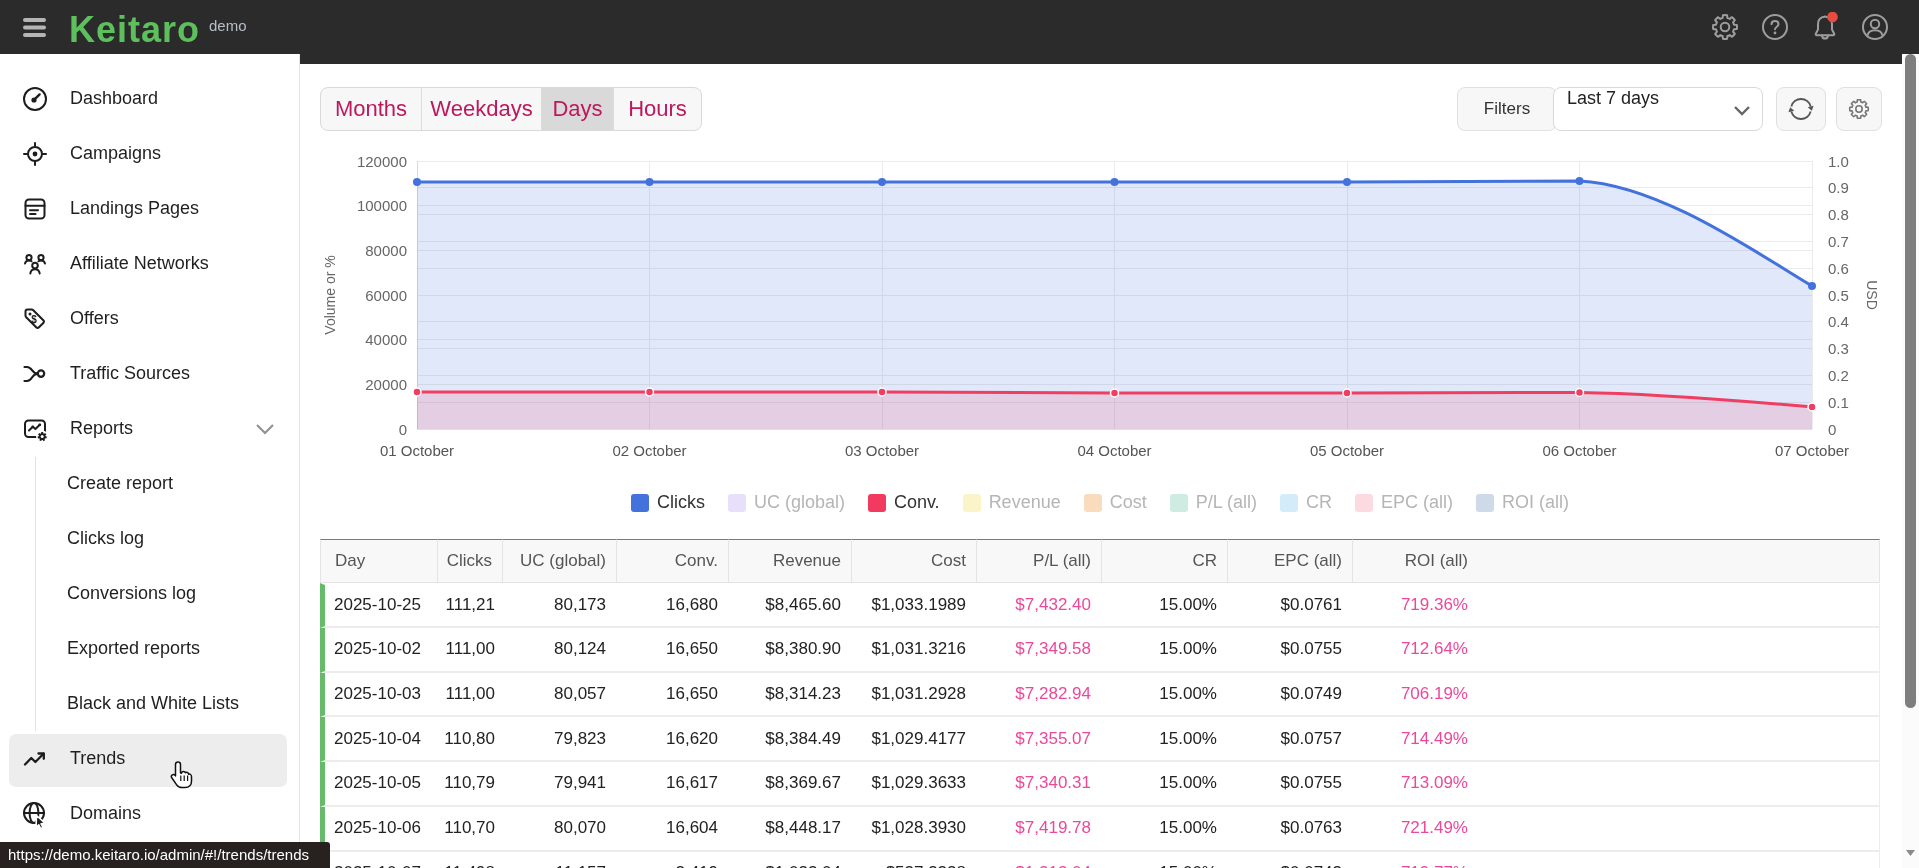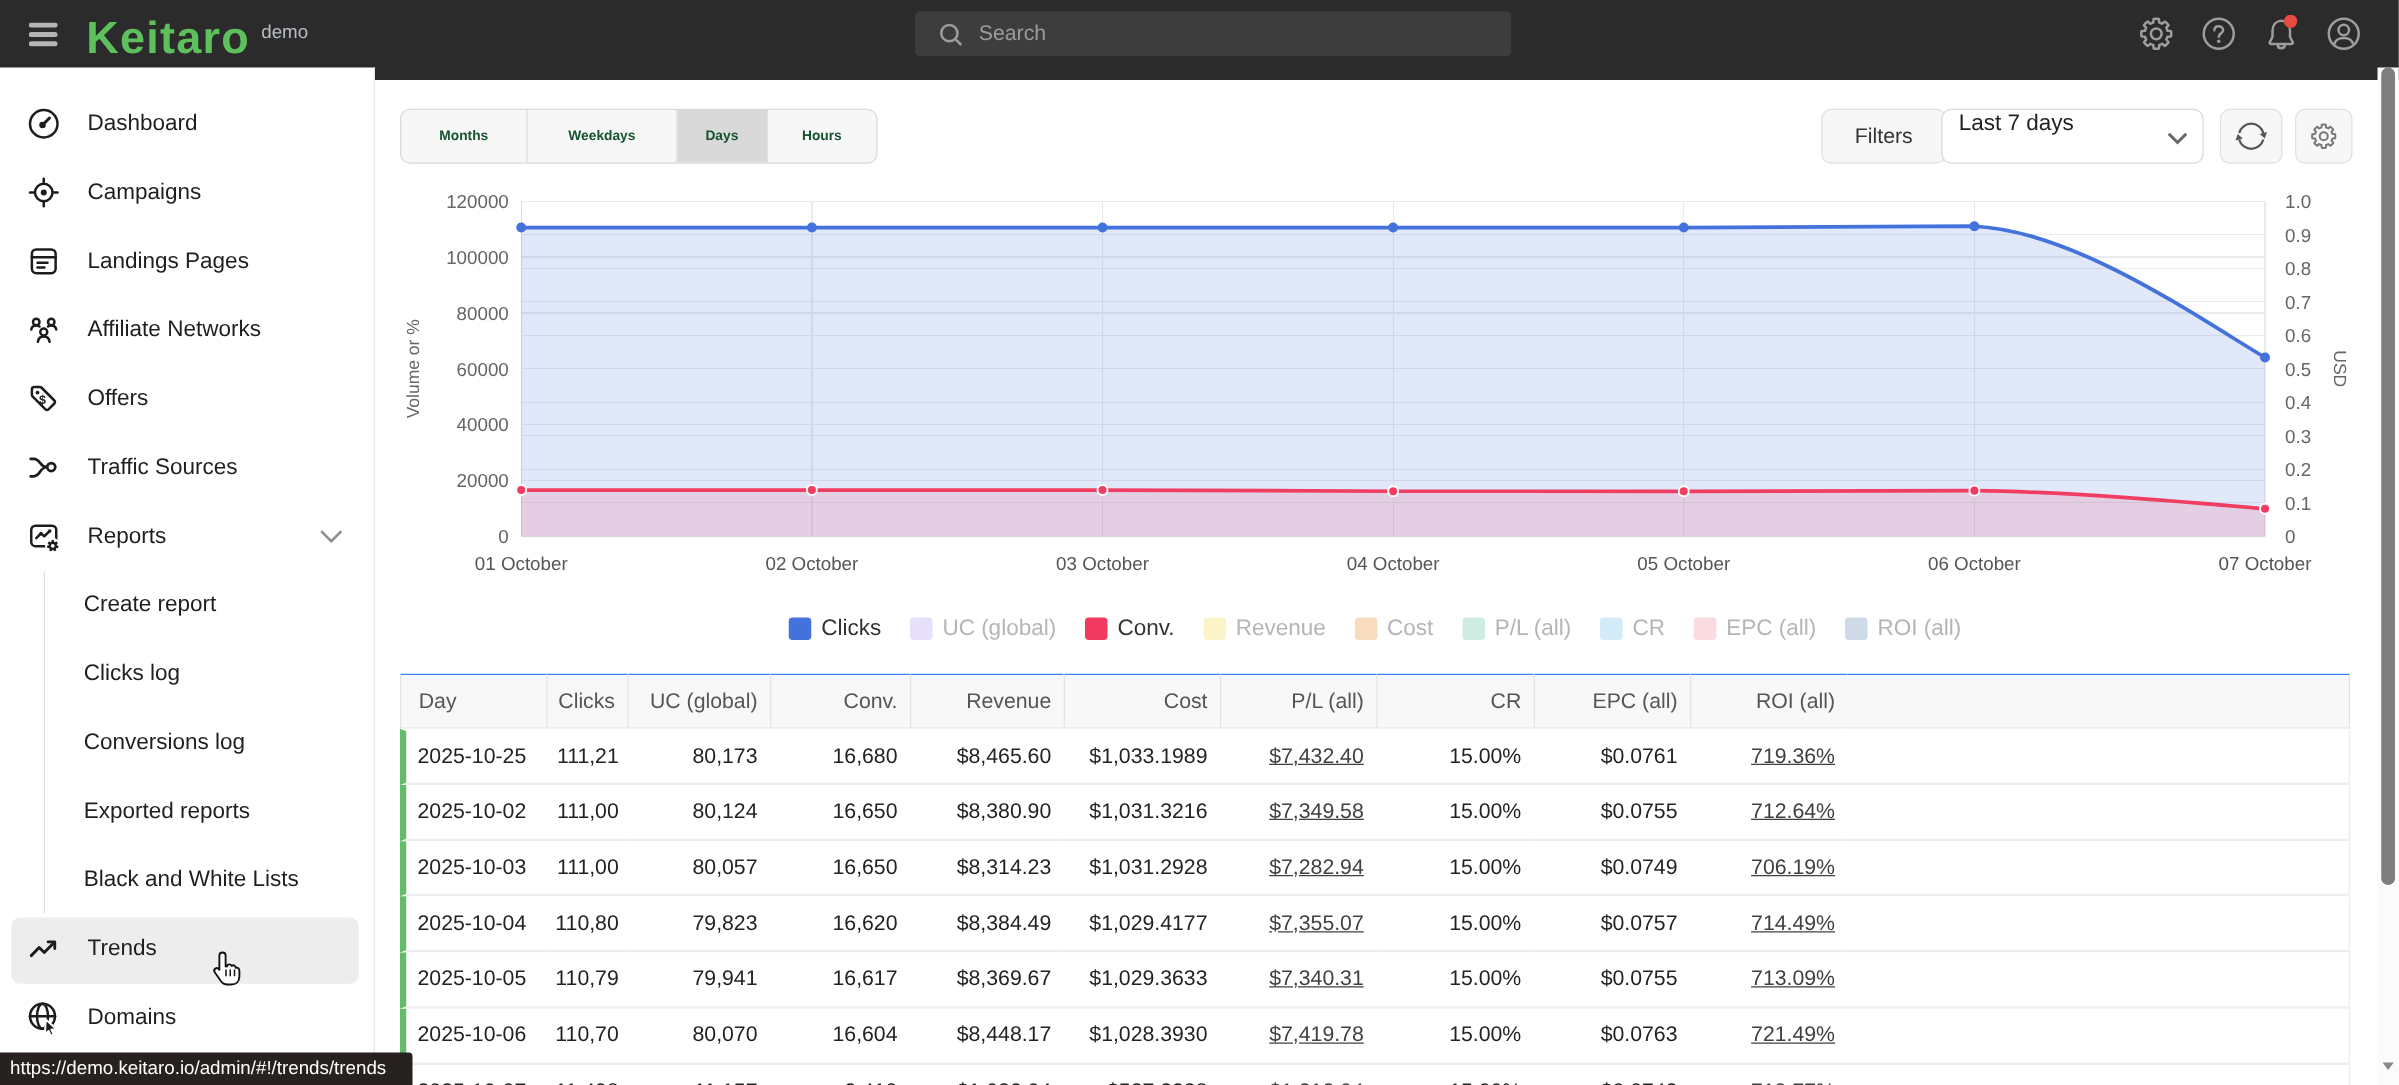--- a/index.html
+++ b/index.html
@@ -16,21 +16,21 @@
 
 
 #sidebar { position:absolute; left:0; top:54px; width:300px; height:814px; background:#fff; border-right:1px solid #e7e7e7; }
 .mitem { position:absolute; left:70px; font-size:18px; color:#1f1f1f; }
 .smitem { position:absolute; left:67px; font-size:18px; color:#1f1f1f; }
 #trendshl { position:absolute; left:9px; top:734px; width:278px; height:53px; background:#ededed; border-radius:7px; }
 #subline { position:absolute; left:35px; top:457px; width:1px; height:274px; background:#e2e2e2; }
 
 
 .tabs { position:absolute; left:320px; top:87px; height:44px; display:flex; border:1px solid #d9d9d9; border-radius:8px; overflow:hidden; background:#f7f7f7; }
-.tab { font-size:11px; color:#14532d; display:flex; align-items:center; justify-content:center; border-right:1px solid #dcdcdc;font-weight:bold; }
+.tab { font-size:22px; color:#be185d; display:flex; align-items:center; justify-content:center; border-right:1px solid #dcdcdc; }
 .tab:last-child { border-right:none; }
 .tab.sel { background:#d9d9d9; }
 .btn { position:absolute; top:87px; height:44px; background:#f7f7f7; border:1px solid #e0e0e0; border-radius:8px; display:flex; align-items:center; justify-content:center; font-size:17px; color:#333; }
 #selectbox { position:absolute; left:1553px; top:87px; width:210px; height:44px; background:#fff; border:1px solid #d9d9d9; border-radius:8px; font-size:18px; color:#222; }
 #selectbox span { position:absolute; left:13px; top:0; }
 
 
 #legend { position:absolute; left:320px; top:492px; width:1560px; display:flex; justify-content:center; align-items:center; gap:23px; font-size:18px; }
 .litem { display:flex; align-items:center; gap:8px; }
 .lsq { width:18px; height:18px; border-radius:3px; }
@@ -42,45 +42,38 @@
 table { border-collapse:separate; border-spacing:0; table-layout:fixed; width:1560px; font-size:17px; color:#222; }
 thead th { height:44px; }
 tbody tr:first-child td { border-top:2px solid #fff; }
 thead th { height:44px; background:#f8f8f8; border-top:1px solid #3b82f6; border-bottom:1px solid #e4e4e4; font-weight:normal; color:#555; text-align:right; padding:0 10px 0 0; white-space:nowrap; overflow:hidden; }
 thead th.bl { border-left:1px solid #e4e4e4; }
 thead th.day { text-align:left; padding-left:14px; border-left:1px solid #e4e4e4; }
 thead th.fill { border-right:1px solid #e4e4e4; }
 tbody td { height:44.75px; border-bottom:2px solid #ededed; text-align:right; padding:0 10px 0 0; white-space:nowrap; overflow:hidden; background:#fff; }
 tbody td.day { text-align:left; padding-left:9px; border-left:5px solid #66bb6a; }
 tbody td.fill { border-right:1px solid #ededed; }
-td.g { color:#404040;text-decoration:underline; }
+td.g { color:#ec4899; }
 
 
 #statusbar { position:absolute; left:0; top:842px; width:330px; height:42px; background:#272220; color:#fff; font-size:15px; line-height:25px; padding-left:8px; border-top-right-radius:3px; z-index:50; }
 #scrollbar { position:absolute; left:1902px; top:54px; width:17px; height:814px; background:#fbfbfb; }
 #scrollthumb { position:absolute; left:3px; top:0px; width:11px; height:654px; background:#7e7e7e; border-radius:6px; }
 </style>
 </head>
 <body>
 
 <div id="topbar">
   <svg class="abs" style="left:23px;top:18px" width="24" height="22">
     <rect x="0" y="0" width="23" height="4" rx="2" fill="#b5b5b5"></rect>
     <rect x="0" y="7.5" width="23" height="4" rx="2" fill="#b5b5b5"></rect>
     <rect x="0" y="15" width="23" height="4" rx="2" fill="#b5b5b5"></rect>
   </svg>
   <div id="logo">Keitaro</div>
   <div id="demo">demo</div>
-  <div id="search">
-    <svg class="abs" style="left:18px;top:8px" width="22" height="22" viewBox="0 0 22 22" fill="none" stroke="#9b9b9b" stroke-width="2">
-      <circle cx="9.5" cy="9.5" r="6.5"></circle>
-        <line x1="14.5" y1="14.5" x2="19" y2="19"></line>
-    </svg>
-    <div class="ph">Search</div>
-  </div>
 
   <svg class="abs" style="left:1711px;top:13px" width="28" height="28" viewBox="0 0 28 28" fill="none" stroke="#9d9d9d" stroke-width="2" stroke-linejoin="round">
       <path d="M11.89,2.19 A12.0,12.0 0 0 1 16.11,2.19 L16.34,5.00 A9.3,9.3 0 0 1 18.71,5.98 A9.3,9.3 0 0 1 20.86,4.16 A12.0,12.0 0 0 1 23.84,7.14 L22.02,9.29 A9.3,9.3 0 0 1 23.00,11.66 A9.3,9.3 0 0 1 25.81,11.89 A12.0,12.0 0 0 1 25.81,16.11 L23.00,16.34 A9.3,9.3 0 0 1 22.02,18.71 A9.3,9.3 0 0 1 23.84,20.86 A12.0,12.0 0 0 1 20.86,23.84 L18.71,22.02 A9.3,9.3 0 0 1 16.34,23.00 A9.3,9.3 0 0 1 16.11,25.81 A12.0,12.0 0 0 1 11.89,25.81 L11.66,23.00 A9.3,9.3 0 0 1 9.29,22.02 A9.3,9.3 0 0 1 7.14,23.84 A12.0,12.0 0 0 1 4.16,20.86 L5.98,18.71 A9.3,9.3 0 0 1 5.00,16.34 A9.3,9.3 0 0 1 2.19,16.11 A12.0,12.0 0 0 1 2.19,11.89 L5.00,11.66 A9.3,9.3 0 0 1 5.98,9.29 A9.3,9.3 0 0 1 4.16,7.14 A12.0,12.0 0 0 1 7.14,4.16 L9.29,5.98 A9.3,9.3 0 0 1 11.66,5.00 Z"></path>
       <circle cx="14" cy="14" r="4.3"></circle>
     </svg>
   <svg class="abs" style="left:1761px;top:13px" width="28" height="28" viewBox="0 0 28 28" fill="none" stroke="#9d9d9d" stroke-width="2">
     <circle cx="14" cy="14" r="12"></circle>
     <path d="M10.5 11.2 C10.5 9.2 12 8 14 8 C16 8 17.5 9.3 17.5 11.2 C17.5 13.8 14 13.6 14 16.3" stroke-linecap="round"></path>
     <circle cx="14" cy="20" r="1.4" fill="#9d9d9d" stroke="none"></circle>
   </svg>

